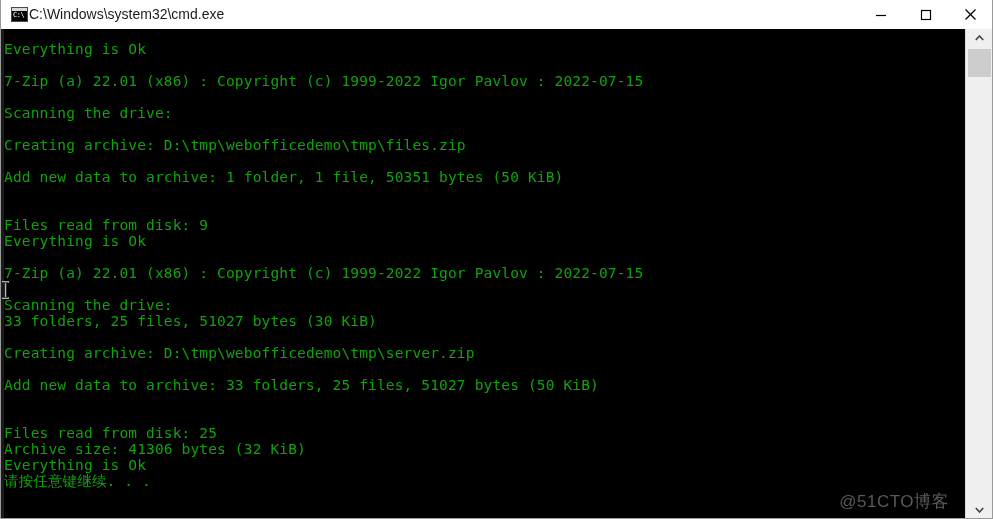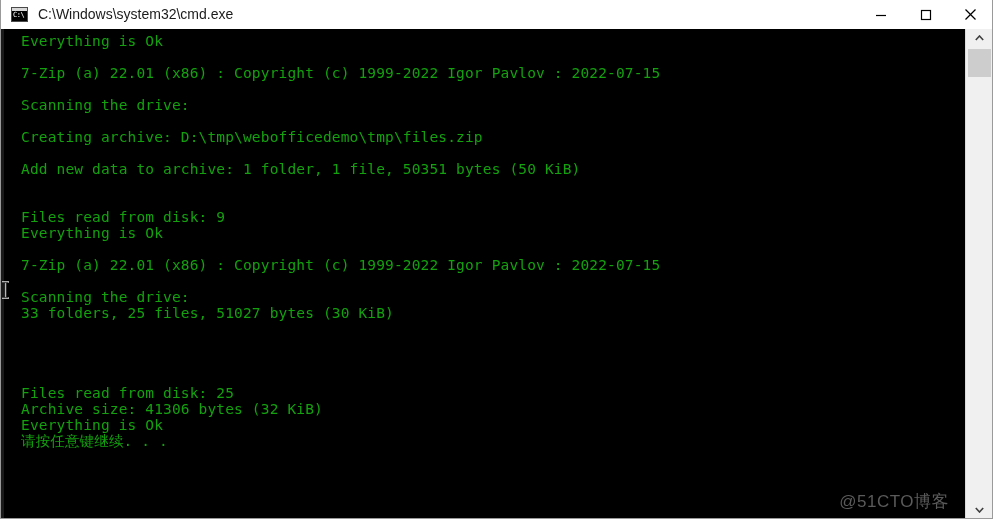--- a/index.html
+++ b/index.html
@@ -68,21 +68,21 @@
     font-size: 7px;
     line-height: 8px;
     color: #ffffff;
     letter-spacing: -0.5px;
     white-space: nowrap;
   }
   #window-title {
     font-family: "Liberation Sans", sans-serif;
     font-size: 14px;
     color: #1b1b1b;
-    margin-left: 10px;
+    margin-left: 1px;
     white-space: nowrap;
     line-height: 29px;
   }
   #titlebar-spacer { flex: 1 1 auto; }
   #window-controls {
     display: flex;
     align-items: stretch;
     height: 29px;
     flex: 0 0 auto;
   }
@@ -103,22 +103,22 @@
     top: 29px;
     width: 993px;
     height: 490px;
     background: #000000;
     overflow: hidden;
     box-sizing: border-box;
   }
   #console-inner {
     position: absolute;
     left: 0;
-    top: 0;
-    padding: 4px 0 0 21px;
+    top: 8px;
+    padding: 4px 0 0 4px;
   }
   .cline {
     font-family: "DejaVu Sans Mono", monospace;
     font-size: 14.5px;
     line-height: 16px;
     height: 16px;
     color: #13a10e;
     white-space: pre;
     letter-spacing: 0.15px;
   }
@@ -259,21 +259,23 @@
       <div class="cline blank"></div>
       <div class="cline blank"></div>
       <div class="cline">Files read from disk: 9</div>
       <div class="cline">Everything is Ok</div>
       <div class="cline blank"></div>
       <div class="cline">7-Zip (a) 22.01 (x86) : Copyright (c) 1999-2022 Igor Pavlov : 2022-07-15</div>
       <div class="cline blank"></div>
       <div class="cline">Scanning the drive:</div>
       <div class="cline">33 folders, 25 files, 51027 bytes (30 KiB)</div>
       <div class="cline blank"></div>
-      <div class="cline blank"></div>
+      <div class="cline">Creating archive: D:\tmp\webofficedemo\tmp\server.zip</div>
+      <div class="cline blank"></div>
+      <div class="cline">Add new data to archive: 33 folders, 25 files, 51027 bytes (50 KiB)</div>
       <div class="cline blank"></div>
       <div class="cline blank"></div>
       <div class="cline">Files read from disk: 25</div>
       <div class="cline">Archive size: 41306 bytes (32 KiB)</div>
       <div class="cline">Everything is Ok</div>
       <div class="cline">请按任意键继续. . .</div>
     </div>
 
     <svg id="mouse-caret" viewBox="0 0 9 18">
       <path d="M1 1 H8 M4.5 1 V17 M1 17 H8" stroke="#e8e8e8" stroke-width="1.4" fill="none"></path>

